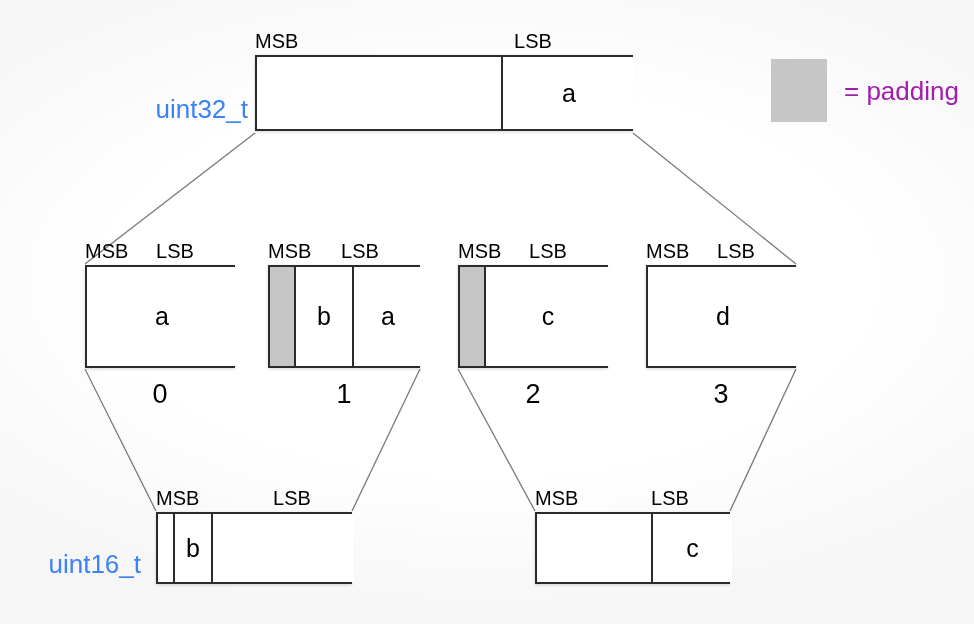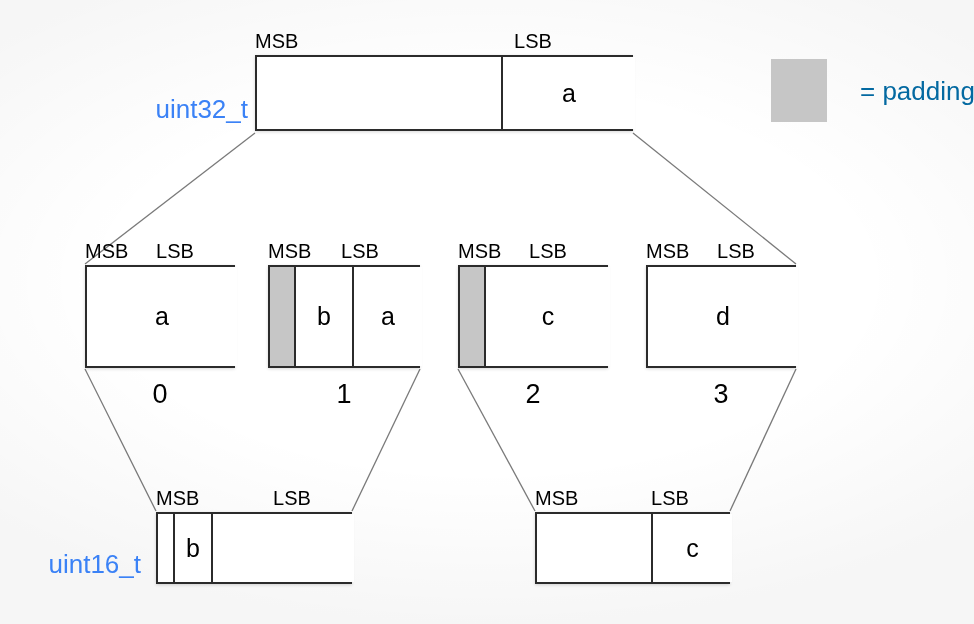--- a/index.html
+++ b/index.html
@@ -108,25 +108,25 @@
     flex-direction: row;
     align-items: center;
     z-index: 4;
   }
   #legend-swatch {
     width: 56px;
     height: 63px;
     background: #c6c6c6;
   }
   #legend-text {
-    margin-left: 33px;
+    margin-left: 17px;
     font-size: 26px;
     line-height: 1;
     white-space: nowrap;
-    color: #0369a1;
+    color: #a21caf;
   }
 </style>
 </head>
 <body>
 
 <div id="canvas">
 
   <svg id="wires" viewBox="0 0 974 624" xmlns="http://www.w3.org/2000/svg">
       <line x1="255" y1="133" x2="85" y2="264" stroke="#7a7a7a" stroke-width="1.3"></line>
       <line x1="633" y1="133" x2="796" y2="264" stroke="#7a7a7a" stroke-width="1.3"></line>

